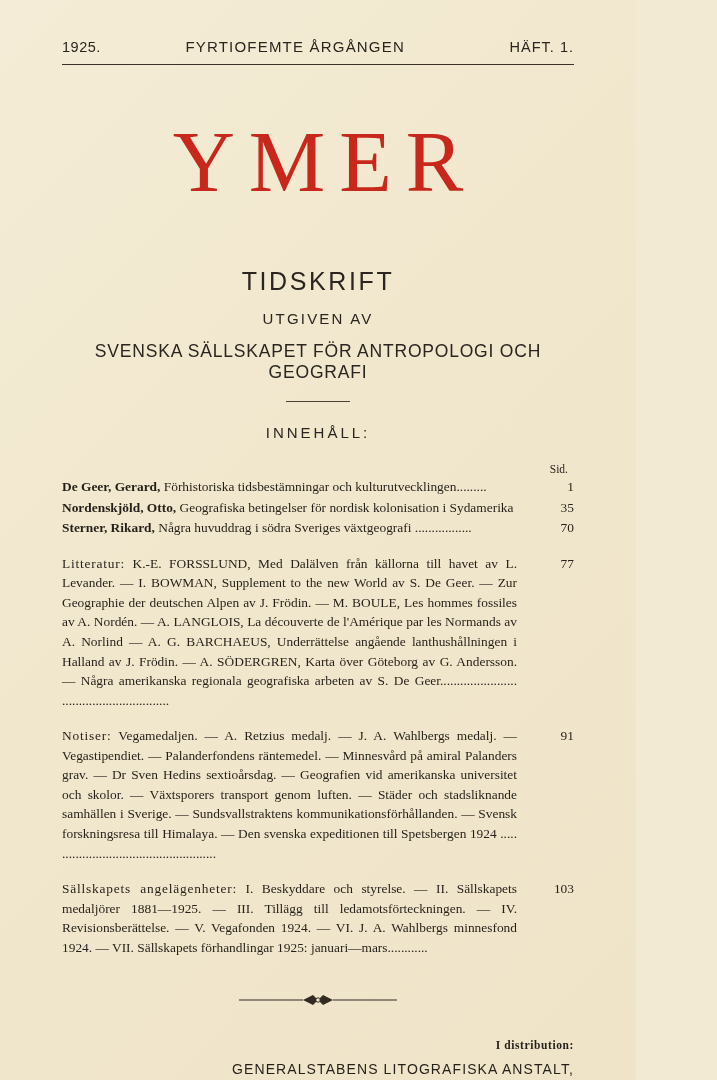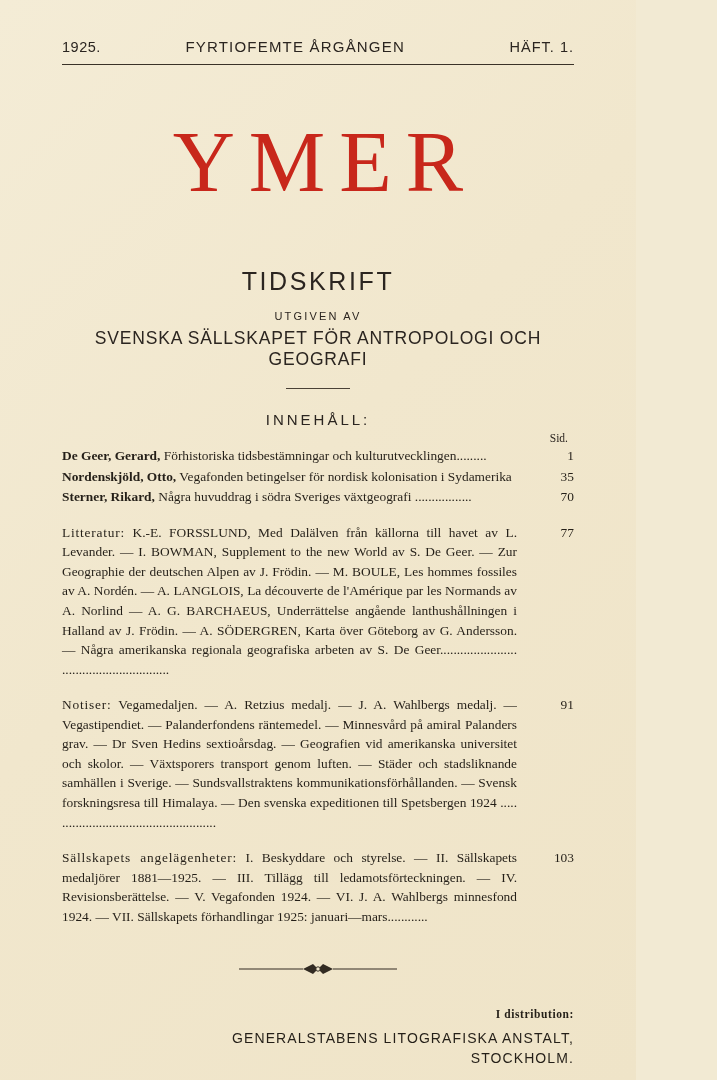--- a/index.html
+++ b/index.html
@@ -64,26 +64,26 @@
   .tidskrift {
     margin-top: 62px;
     font-family: "Liberation Sans", sans-serif;
     font-size: 25px;
     letter-spacing: 2.6px;
     color: #2b2520;
   }
   .utgiven {
     margin-top: 14px;
     font-family: "Liberation Sans", sans-serif;
-    font-size: 11px;
+    font-size: 15px;
     letter-spacing: 2.2px;
     color: #2b2520;
   }
   .society {
-    margin-top: 6px;
+    margin-top: 14px;
     font-family: "Liberation Sans", sans-serif;
     font-size: 17.5px;
     letter-spacing: 0.8px;
     color: #2b2520;
   }
   .short-rule {
     width: 64px;
     border-top: 1px solid #4a4136;
     margin: 18px auto 0 auto;
   }
@@ -93,21 +93,21 @@
     margin-top: 22px;
     text-align: center;
     font-family: "Liberation Sans", sans-serif;
     font-size: 15px;
     letter-spacing: 3px;
     color: #2b2520;
   }
   .sid {
     text-align: right;
     font-size: 11.5px;
-    margin-top: 4px;
+    margin-top: 22px;
     padding-right: 6px;
     color: #2b2520;
   }
 
   .toc {
     margin-top: 2px;
     font-size: 13.4px;
     line-height: 1.46;
   }
   .entry {
@@ -197,21 +197,21 @@
 
     <div class="entry">
       <div class="body">
         <span class="lead">De Geer, Gerard,</span><span> Förhistoriska tidsbestämningar och kulturutvecklingen.........</span>
       </div>
       <div class="pg">1</div>
     </div>
 
     <div class="entry">
       <div class="body">
-        <span class="lead">Nordenskjöld, Otto,</span><span> Vegafonden betingelser för nordisk kolonisation i Sydamerika</span>
+        <span class="lead">Nordenskjöld, Otto,</span><span> Geografiska betingelser för nordisk kolonisation i Sydamerika</span>
       </div>
       <div class="pg">35</div>
     </div>
 
     <div class="entry">
       <div class="body">
         <span class="lead">Sterner, Rikard,</span><span> Några huvuddrag i södra Sveriges växtgeografi .................</span>
       </div>
       <div class="pg">70</div>
     </div>

